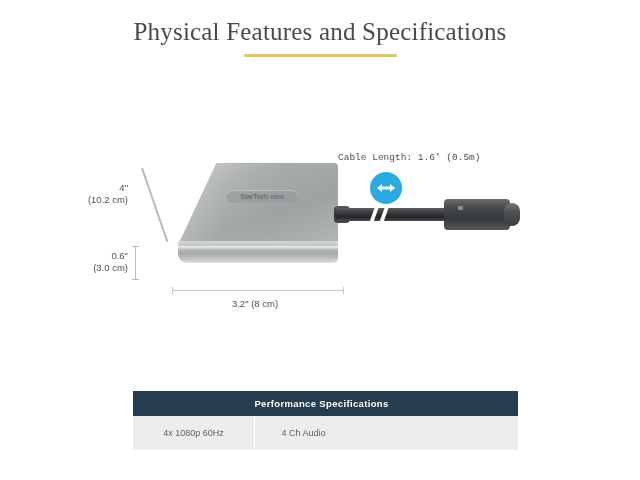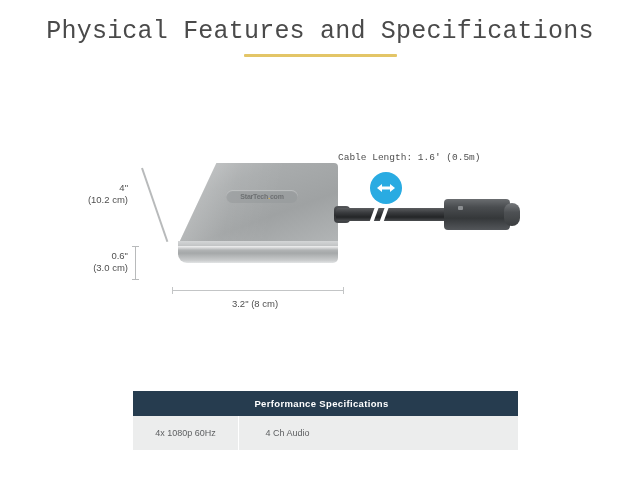--- a/index.html
+++ b/index.html
@@ -28,21 +28,21 @@
     right: 0;
     top: 18px;
     text-align: center;
   }
   .title-text {
     font-size: 25px;
     font-weight: 400;
     letter-spacing: 0.2px;
     color: #4a4a4a;
     line-height: 1.1;
-    font-family: Liberation Mono, monospace;
+    font-family: Liberation Serif, serif;
   }
   .title-underline {
     width: 153px;
     height: 3px;
     background: #e3c567;
     margin: 8px auto 0 auto;
     border-radius: 1px;
   }
 
   
@@ -310,21 +310,21 @@
     justify-content: center;
     font-size: 9px;
     color: #5d5f61;
     text-align: center;
     padding: 0 6px;
     box-sizing: border-box;
     border-right: 1px solid #ffffff;
     font-family: "Liberation Sans", sans-serif;
   }
   .spec-cell:last-child { border-right: none; }
-  .spec-cell.c1 { width: 106px; }
+  .spec-cell.c1 { width: 122px; }
   .spec-cell.c2 { width: 97px; }
   .spec-cell.c3 { width: 182px; }
 </style>
 </head>
 <body>
 
 <div id="page">
 
   <div class="title-block">
     <div class="title-text">Physical Features and Specifications</div>

